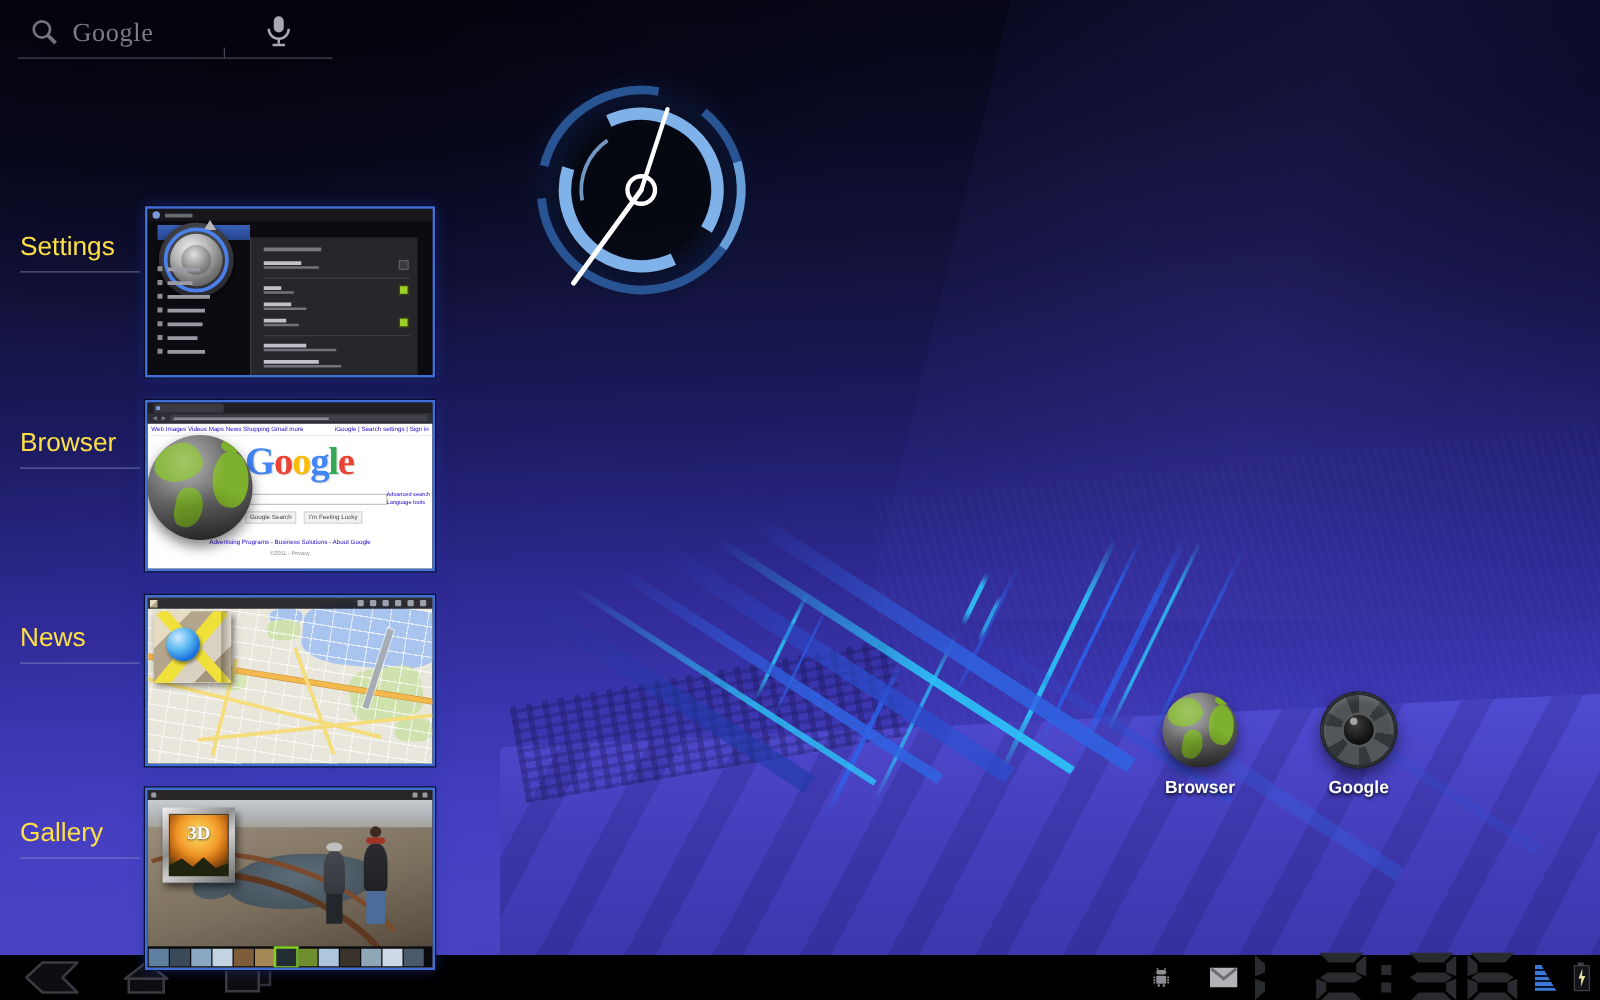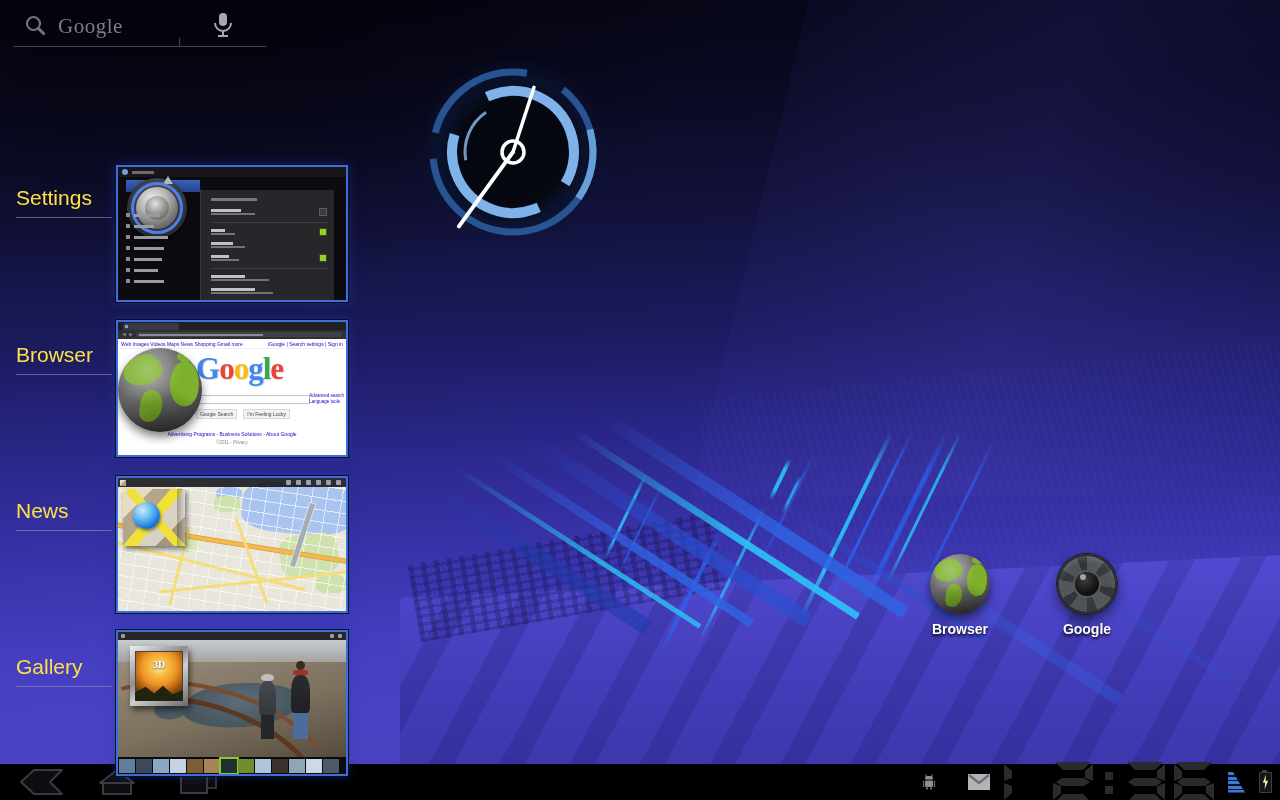--- a/index.html
+++ b/index.html
@@ -208,21 +208,21 @@
   .fs-thumb{width:16px;height:14px;flex:none;}
   .fs-selected{box-shadow:0 0 0 2px #7fd020;}
   .gal-icon{position:absolute;left:12px;top:14px;width:58px;height:60px;z-index:4;
     background:linear-gradient(145deg,#f0f0f0,#8e8e8e 40%,#cfcfcf 58%,#6a6a6a);
     padding:5px;box-sizing:border-box;box-shadow:2px 4px 6px rgba(0,0,0,.55);}
   .gal-pic{position:relative;width:100%;height:100%;overflow:hidden;box-shadow:inset 0 0 0 1px #444;
     background:radial-gradient(circle at 50% 32%,#fff7c0 0%,#f8c24a 18%,#ef9426 42%,#b05c10 62%,#5a3a0c 78%,#2e2a10 100%);}
   .gal-mtn{position:absolute;bottom:0;left:0;width:100%;height:38%;background:#20240e;
     clip-path:polygon(0 100%,0 55%,22% 25%,40% 60%,58% 20%,78% 65%,100% 45%,100% 100%);}
   .gal-3d{position:absolute;top:16%;width:100%;text-align:center;color:#fff;
-    font-family:"Liberation Serif", serif;font-weight:bold;font-size:10px;
+    font-family:"Liberation Serif", serif;font-weight:bold;font-size:15px;
     text-shadow:0 1px 2px rgba(0,0,0,.7);}
 
   
   .shortcut{position:absolute;width:100px;text-align:center;z-index:5;cursor:pointer;}
   .shortcut .icon{width:60px;height:60px;margin:0 auto;}
   .shortcut-label{margin-top:7px;font-size:14px;font-weight:bold;color:#fff;
     text-shadow:0 2px 3px rgba(0,0,0,.9);}
   .camera-icon{position:relative;width:60px;height:60px;border-radius:50%;overflow:hidden;
     background:conic-gradient(#54575a 0deg 38deg,#35383c 38deg 60deg,#505356 60deg 98deg,
       #323539 98deg 120deg,#54575a 120deg 158deg,#35383c 158deg 180deg,#505356 180deg 218deg,

